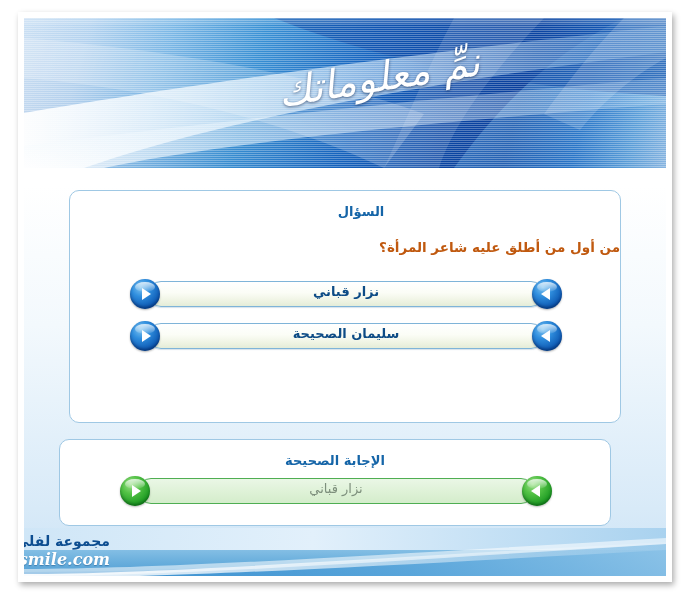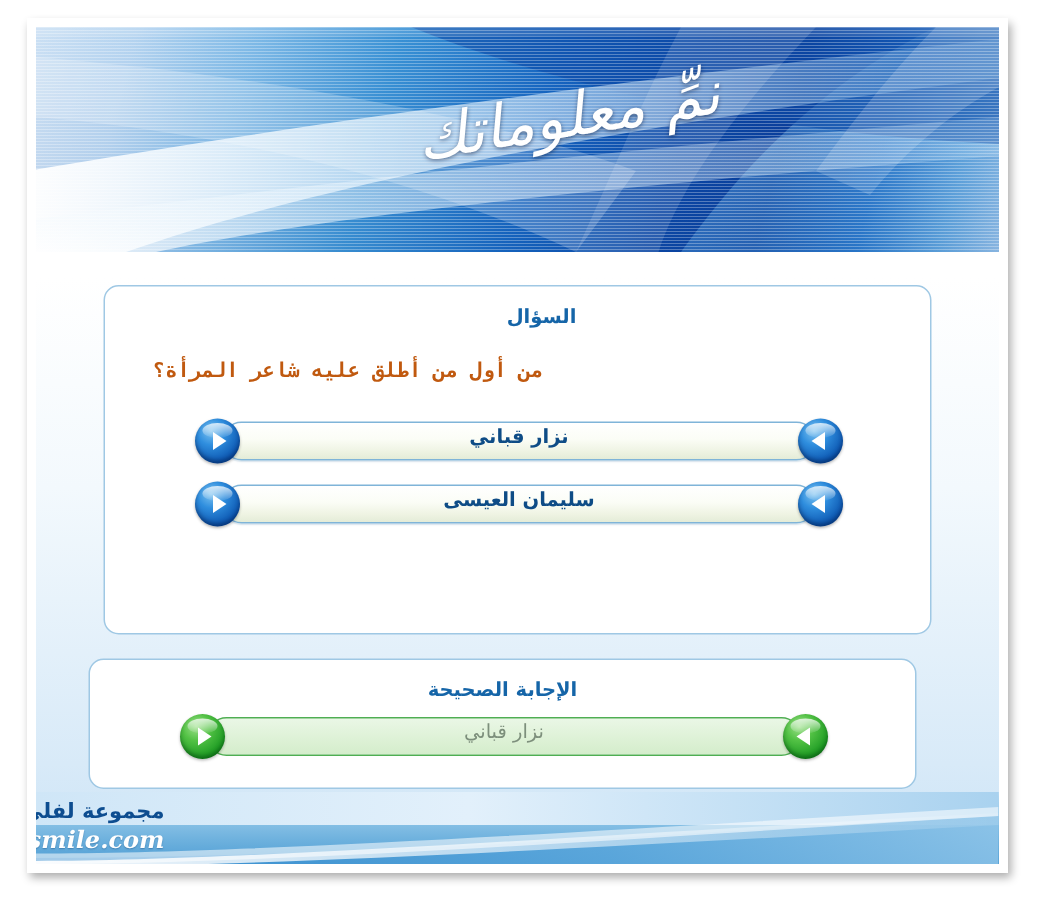--- a/index.html
+++ b/index.html
@@ -130,26 +130,25 @@
   }
 
   .panel-title {
     text-align: center;
     font-size: 13px;
     font-weight: bold;
     color: #1565a8;
     margin-top: 13px;
   }
   .question-text {
-    text-align: left;
+    text-align: right;
     font-size: 13.5px;
     font-weight: bold;
     color: #c0590f;
     margin-top: 20px;
-    font-family: Liberation Mono, monospace;
   }
 
   
   .options {
     position: absolute;
     left: 0;
     top: 88px;
     width: 552px;
   }
   .option-row {
@@ -355,21 +354,21 @@
           <div class="option-row">
             <div class="option-pill"></div>
             <div class="nub left nub-blue">
               <div class="gloss"></div>
               <div class="tri tri-right"></div>
             </div>
             <div class="nub right nub-blue">
               <div class="gloss"></div>
               <div class="tri tri-left"></div>
             </div>
-            <div class="option-label">سليمان العيسى</div>
+            <div class="option-label">سليمان الصحيحة</div>
           </div>
 
 
         </div>
       </div>
 
       <div class="panel panel-answer">
         <div class="panel-title">الإجابة الصحيحة</div>
         <div class="answer-wrap">
           <div class="answer-row">

